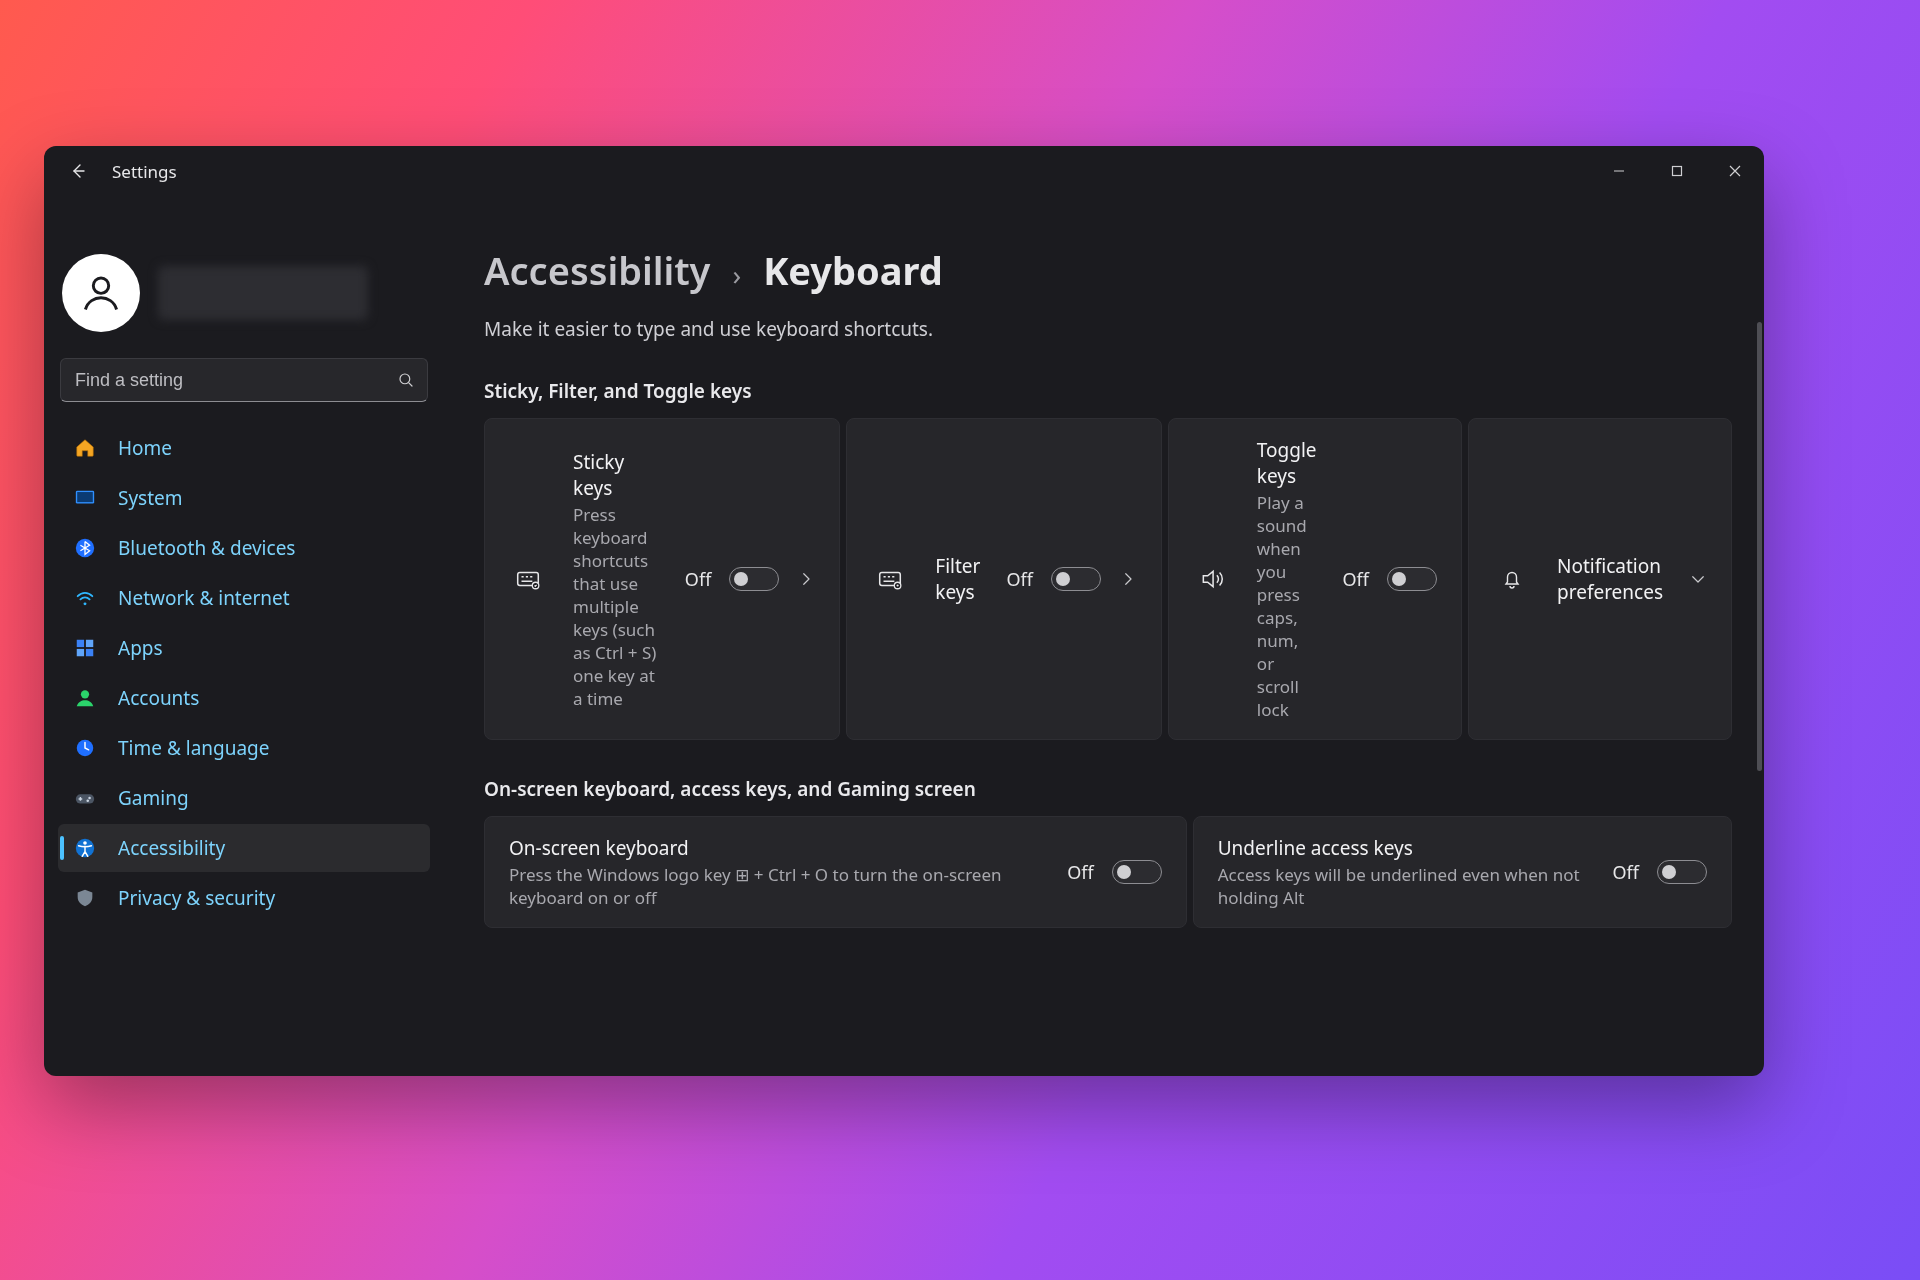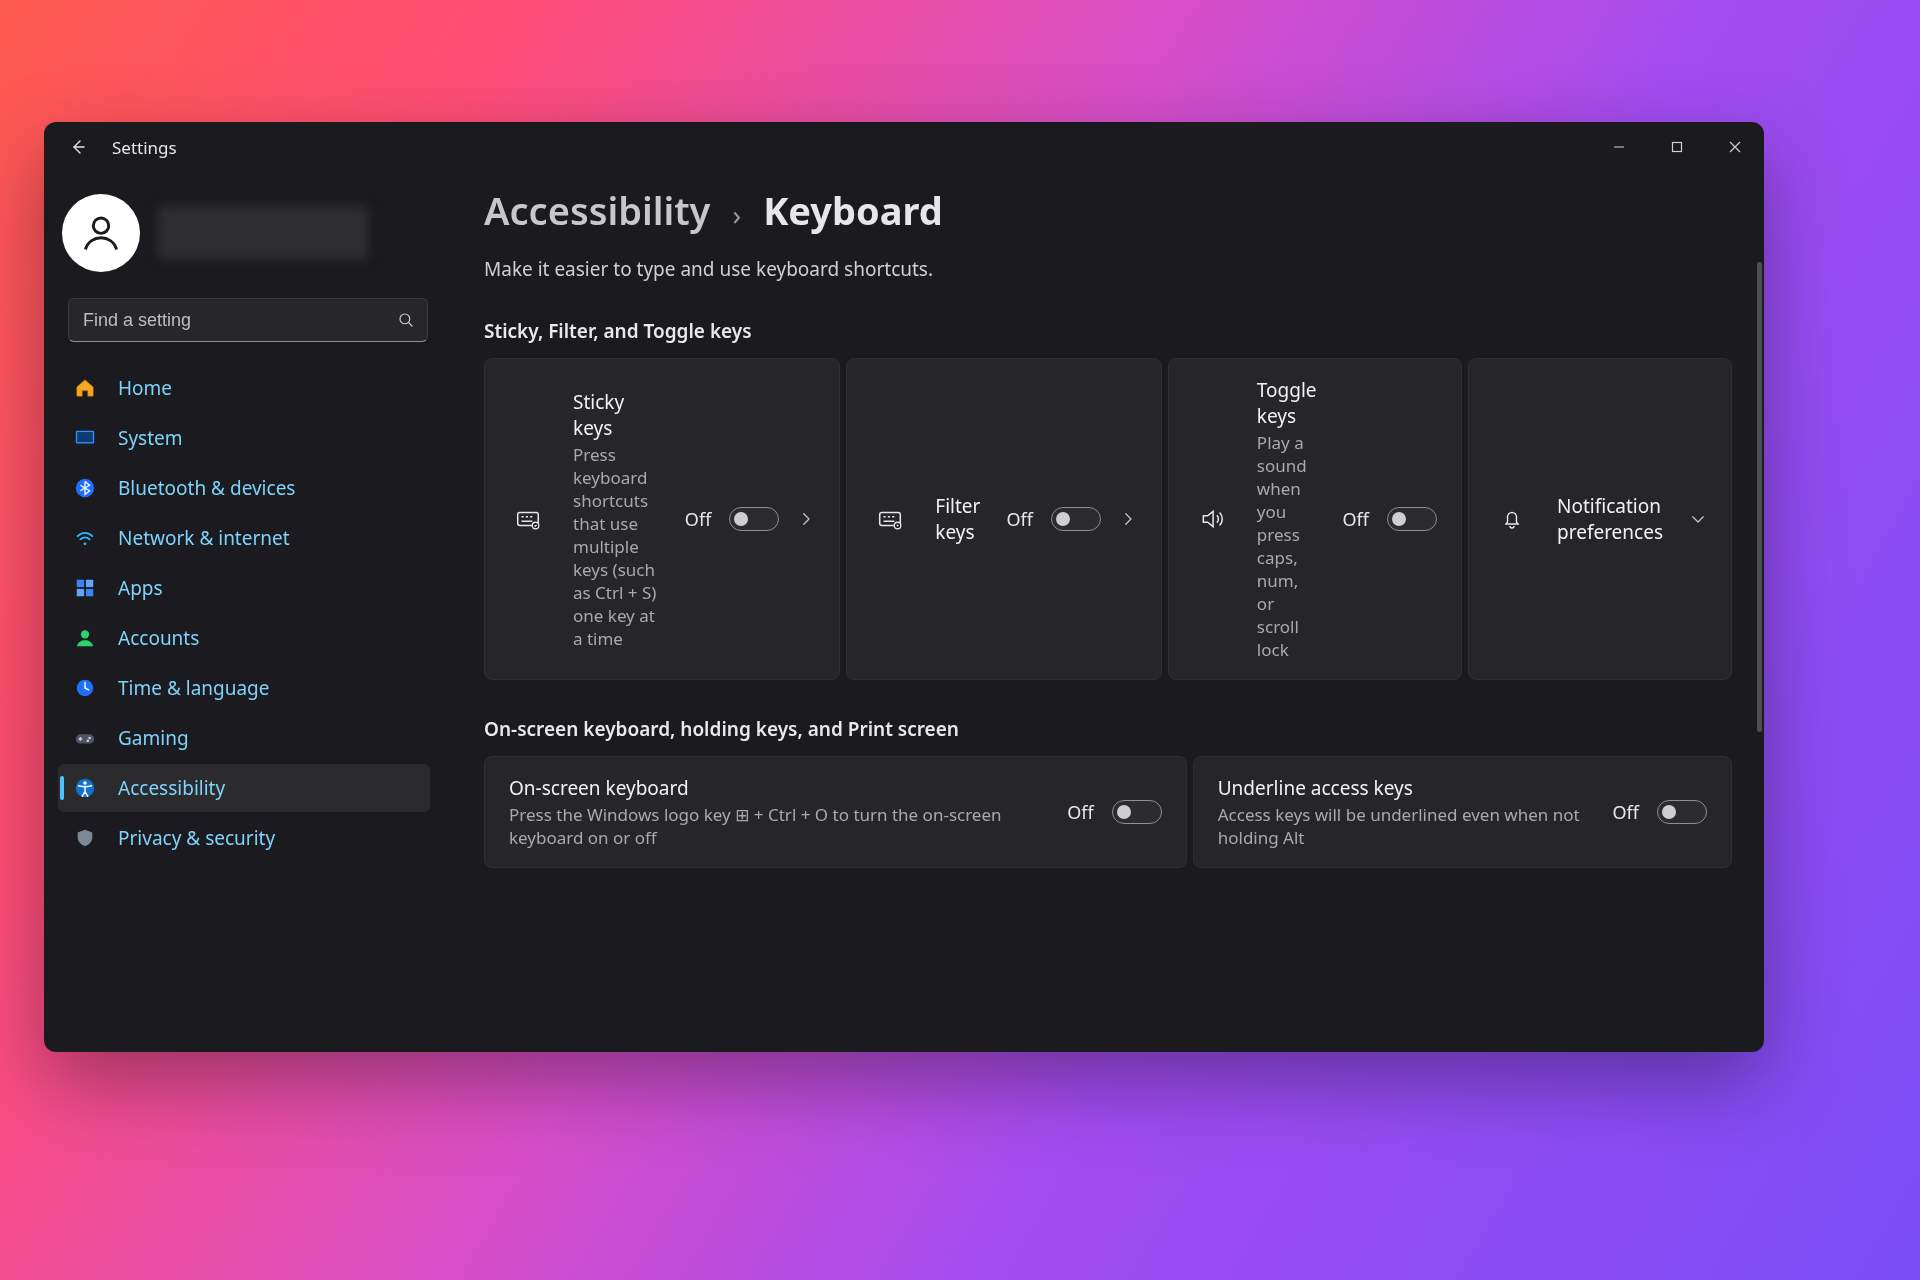--- a/index.html
+++ b/index.html
@@ -5,27 +5,27 @@
   * { box-sizing: border-box; margin: 0; padding: 0; }
   html, body { width: 1920px; height: 1280px; }
   body {
     font-family: "Segoe UI", "Segoe UI Variable", system-ui, sans-serif;
     background: linear-gradient(120deg, #ff5a4e 0%, #ff4d77 20%, #d64ec9 45%, #a24cf1 65%, #7a4df6 100%);
     display: flex; align-items: flex-start; justify-content: center;
     -webkit-font-smoothing: antialiased;
   }
   .window {
     position: absolute;
-    top: 122px; left: 44px;
+    top: 146px; left: 44px;
     width: 1720px; height: 930px;
     background: #1b1b1f;
     border-radius: 12px;
     overflow: hidden;
     box-shadow: 0 30px 80px rgba(0,0,0,.35);
-    display: flex; flex-direction: column;
+    display: flex; flex-direction: column; gap: 36px;
   }
   .titlebar {
     height: 50px;
     display: flex; align-items: center;
     color: #e7e7e9;
     padding-left: 18px;
     user-select: none;
   }
   .titlebar .back { width: 32px; height: 32px; display: flex; align-items: center; justify-content: center; color: #e7e7e9; border-radius: 4px; }
   .titlebar .title { margin-left: 18px; font-size: 17px; }
@@ -37,21 +37,21 @@
   .sidebar { width: 400px; padding: 16px 14px 24px 14px; display: flex; flex-direction: column; gap: 4px; }
   .profile { display: flex; align-items: center; gap: 18px; padding: 6px 4px 18px 4px; }
   .avatar {
     width: 78px; height: 78px; border-radius: 50%; background: #fff;
     display: flex; align-items: center; justify-content: center; color: #1b1b1f;
   }
   .avatar svg { width: 44px; height: 44px; }
   .profile-name { width: 210px; height: 54px; border-radius: 6px; background: #2d2d32; filter: blur(5px); }
 
   .search {
-    position: relative; margin: 4px 2px 18px 10px;
+    position: relative; margin: 4px 2px 18px 2px;
     background: #27272b; border: 1px solid #3b3b40; border-bottom: 1px solid #8d8d92;
     border-radius: 6px; height: 44px; display: flex; align-items: center; padding: 0 44px 0 14px;
   }
   .search input { background: transparent; border: none; outline: none; color: #e7e7e9; width: 100%; font-size: 18px; }
   .search input::placeholder { color: #bdbdc2; }
   .search .icon { position: absolute; right: 12px; top: 50%; transform: translateY(-50%); color: #cfcfd2; }
 
   .nav { display: flex; flex-direction: column; gap: 2px; }
   .nav-item {
     display: flex; align-items: center; gap: 20px;
@@ -337,21 +337,21 @@
               </div>
               <div class="tail">
                 <span class="chevron">
                   <svg width="18" height="18" viewBox="0 0 24 24">
                     <path d="M5 9l7 7 7-7" fill="none" stroke="currentColor" stroke-width="1.6" stroke-linecap="round" stroke-linejoin="round"></path>
                   </svg>
                 </span>
               </div>
             </div>
           </div>
-          <div class="section-title">On-screen keyboard, holding keys, and Print screen</div>
+          <div class="section-title">On-screen keyboard, access keys, and Gaming screen</div>
           <div class="cards">
             <div class="card noicon">
               <div class="ctxt">
                 <div class="ctitle">On-screen keyboard</div>
                 <div class="cdesc">Press the Windows logo key ⊞ + Ctrl + O to turn the on-screen keyboard on or off</div>
               </div>
               <div class="tail">
                 <span class="toggle-label">Off</span>
                 <span class="switch"></span>
               </div>

